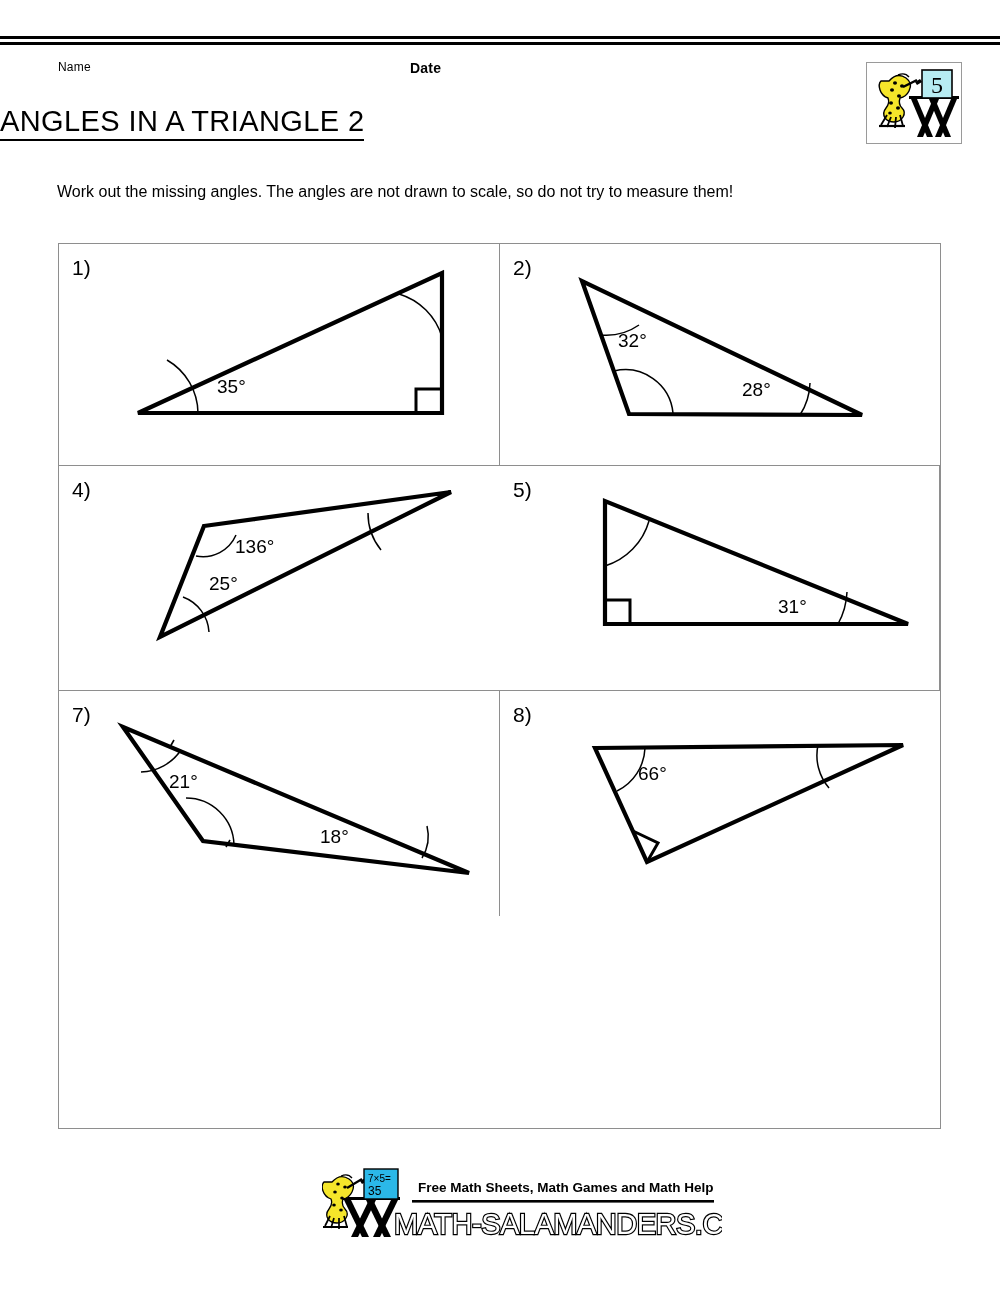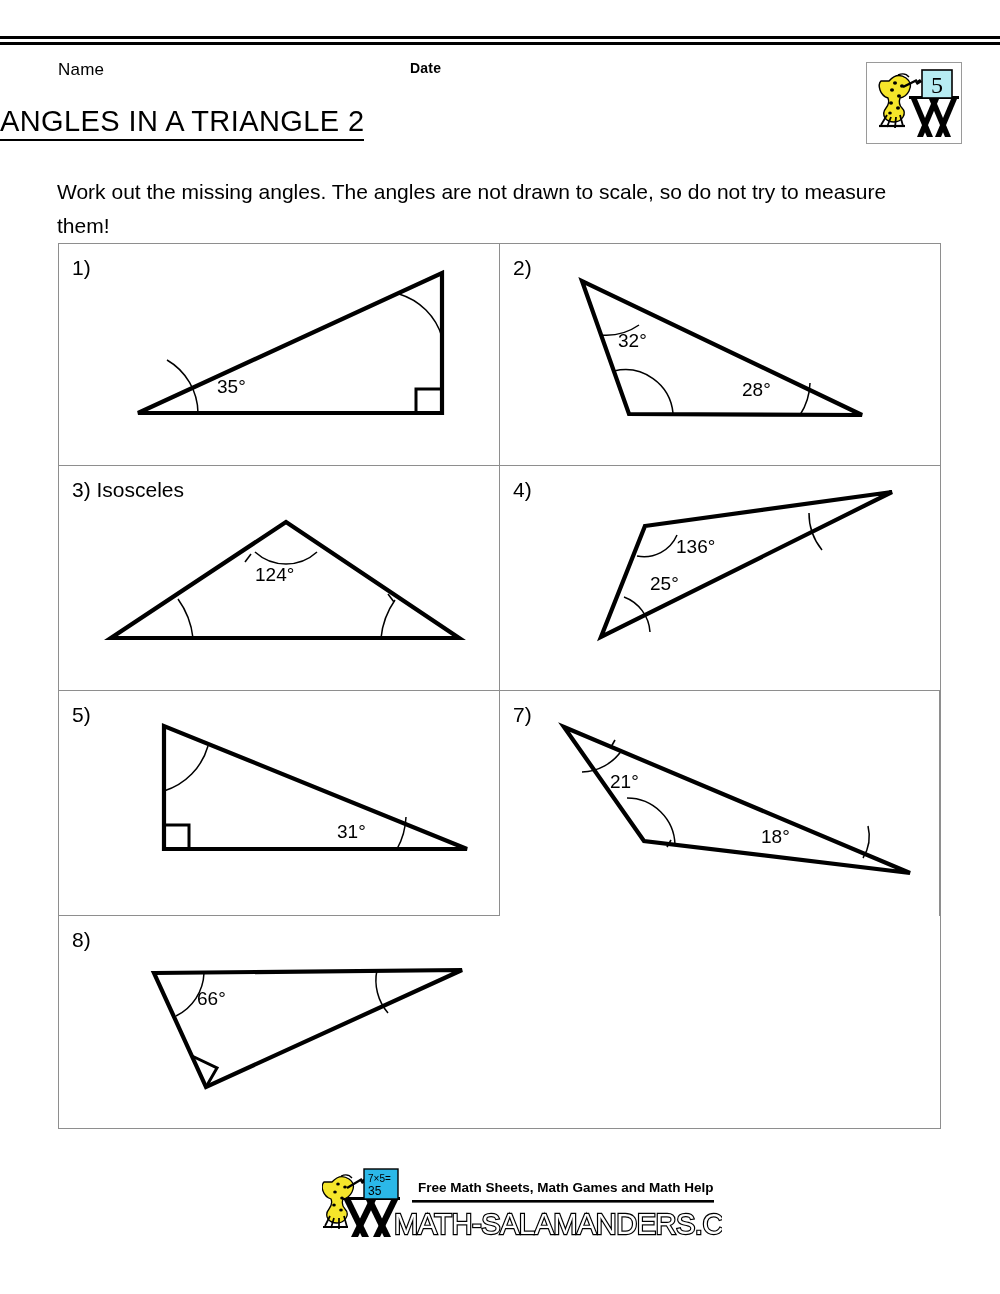--- a/index.html
+++ b/index.html
@@ -27,21 +27,21 @@
     border-bottom: 3px solid #000;
     box-sizing: border-box;
     background: #ffffff;
   }
 
   
   .name-label {
     position: absolute;
     left: 58px;
     top: 60px;
-    font-size: 17px;
+    font-size: 12px;
     letter-spacing: 0.2px;
   }
   .date-label {
     position: absolute;
     left: 410px;
     top: 60px;
     font-size: 14px;
     letter-spacing: 0.2px;
     font-weight: bold;
   }
@@ -73,21 +73,21 @@
     box-sizing: border-box;
   }
   .corner-logo svg { display: block; }
 
   
   .instructions {
     position: absolute;
     left: 57px;
     top: 175px;
     width: 880px;
-    font-size: 21px;
+    font-size: 16px;
     line-height: 34px;
   }
 
   
   .grid {
     position: absolute;
     left: 58px;
     top: 243px;
     width: 883px;
     height: 886px;
@@ -229,32 +229,20 @@
     <svg class="fig" width="442" height="222" viewBox="0 0 442 222">
       <polygon class="side" points="82,37 129,170 362,171"></polygon>
       <path class="arc" d="M100 91 A 58 58 0 0 0 139 81"></path>
       <path class="arc" d="M114 127 A 48 48 0 0 1 173 169"></path>
       <path class="arc" d="M300 171 A 62 62 0 0 0 310 139"></path>
       <text x="118" y="103">32°</text>
       <text x="242" y="152">28°</text>
     </svg>
   </div>
 
-  <div class="cell row2 col1">
-    <div class="cell-label">3) Isosceles</div>
-    <svg class="fig" width="441" height="225" viewBox="0 0 441 225">
-      <polygon class="side" points="227,56 400,172 52,172"></polygon>
-      <path class="arc" d="M196 86 A 46 46 0 0 0 258 86"></path>
-      <path class="arc" d="M134 172 A 82 82 0 0 0 119 133"></path>
-      <path class="arc" d="M322 172 A 80 80 0 0 1 336 134"></path>
-      <path class="tick" d="M186 96 l6 -8"></path>
-      <path class="tick" d="M329 128 l6 8"></path>
-      <text x="196" y="115">124°</text>
-    </svg>
-  </div>
 
   <div class="cell row2 col2">
     <div class="cell-label">4)</div>
     <svg class="fig" width="442" height="225" viewBox="0 0 442 225">
       <polygon class="side" points="145,60 392,26 101,171"></polygon>
       <path class="arc" d="M137 90 A 36 36 0 0 0 177 69"></path>
       <path class="arc" d="M124 131 A 40 40 0 0 1 150 166"></path>
       <path class="arc" d="M309 47 A 58 58 0 0 0 322 84"></path>
       <text x="176" y="87">136°</text>
       <text x="150" y="124">25°</text>

